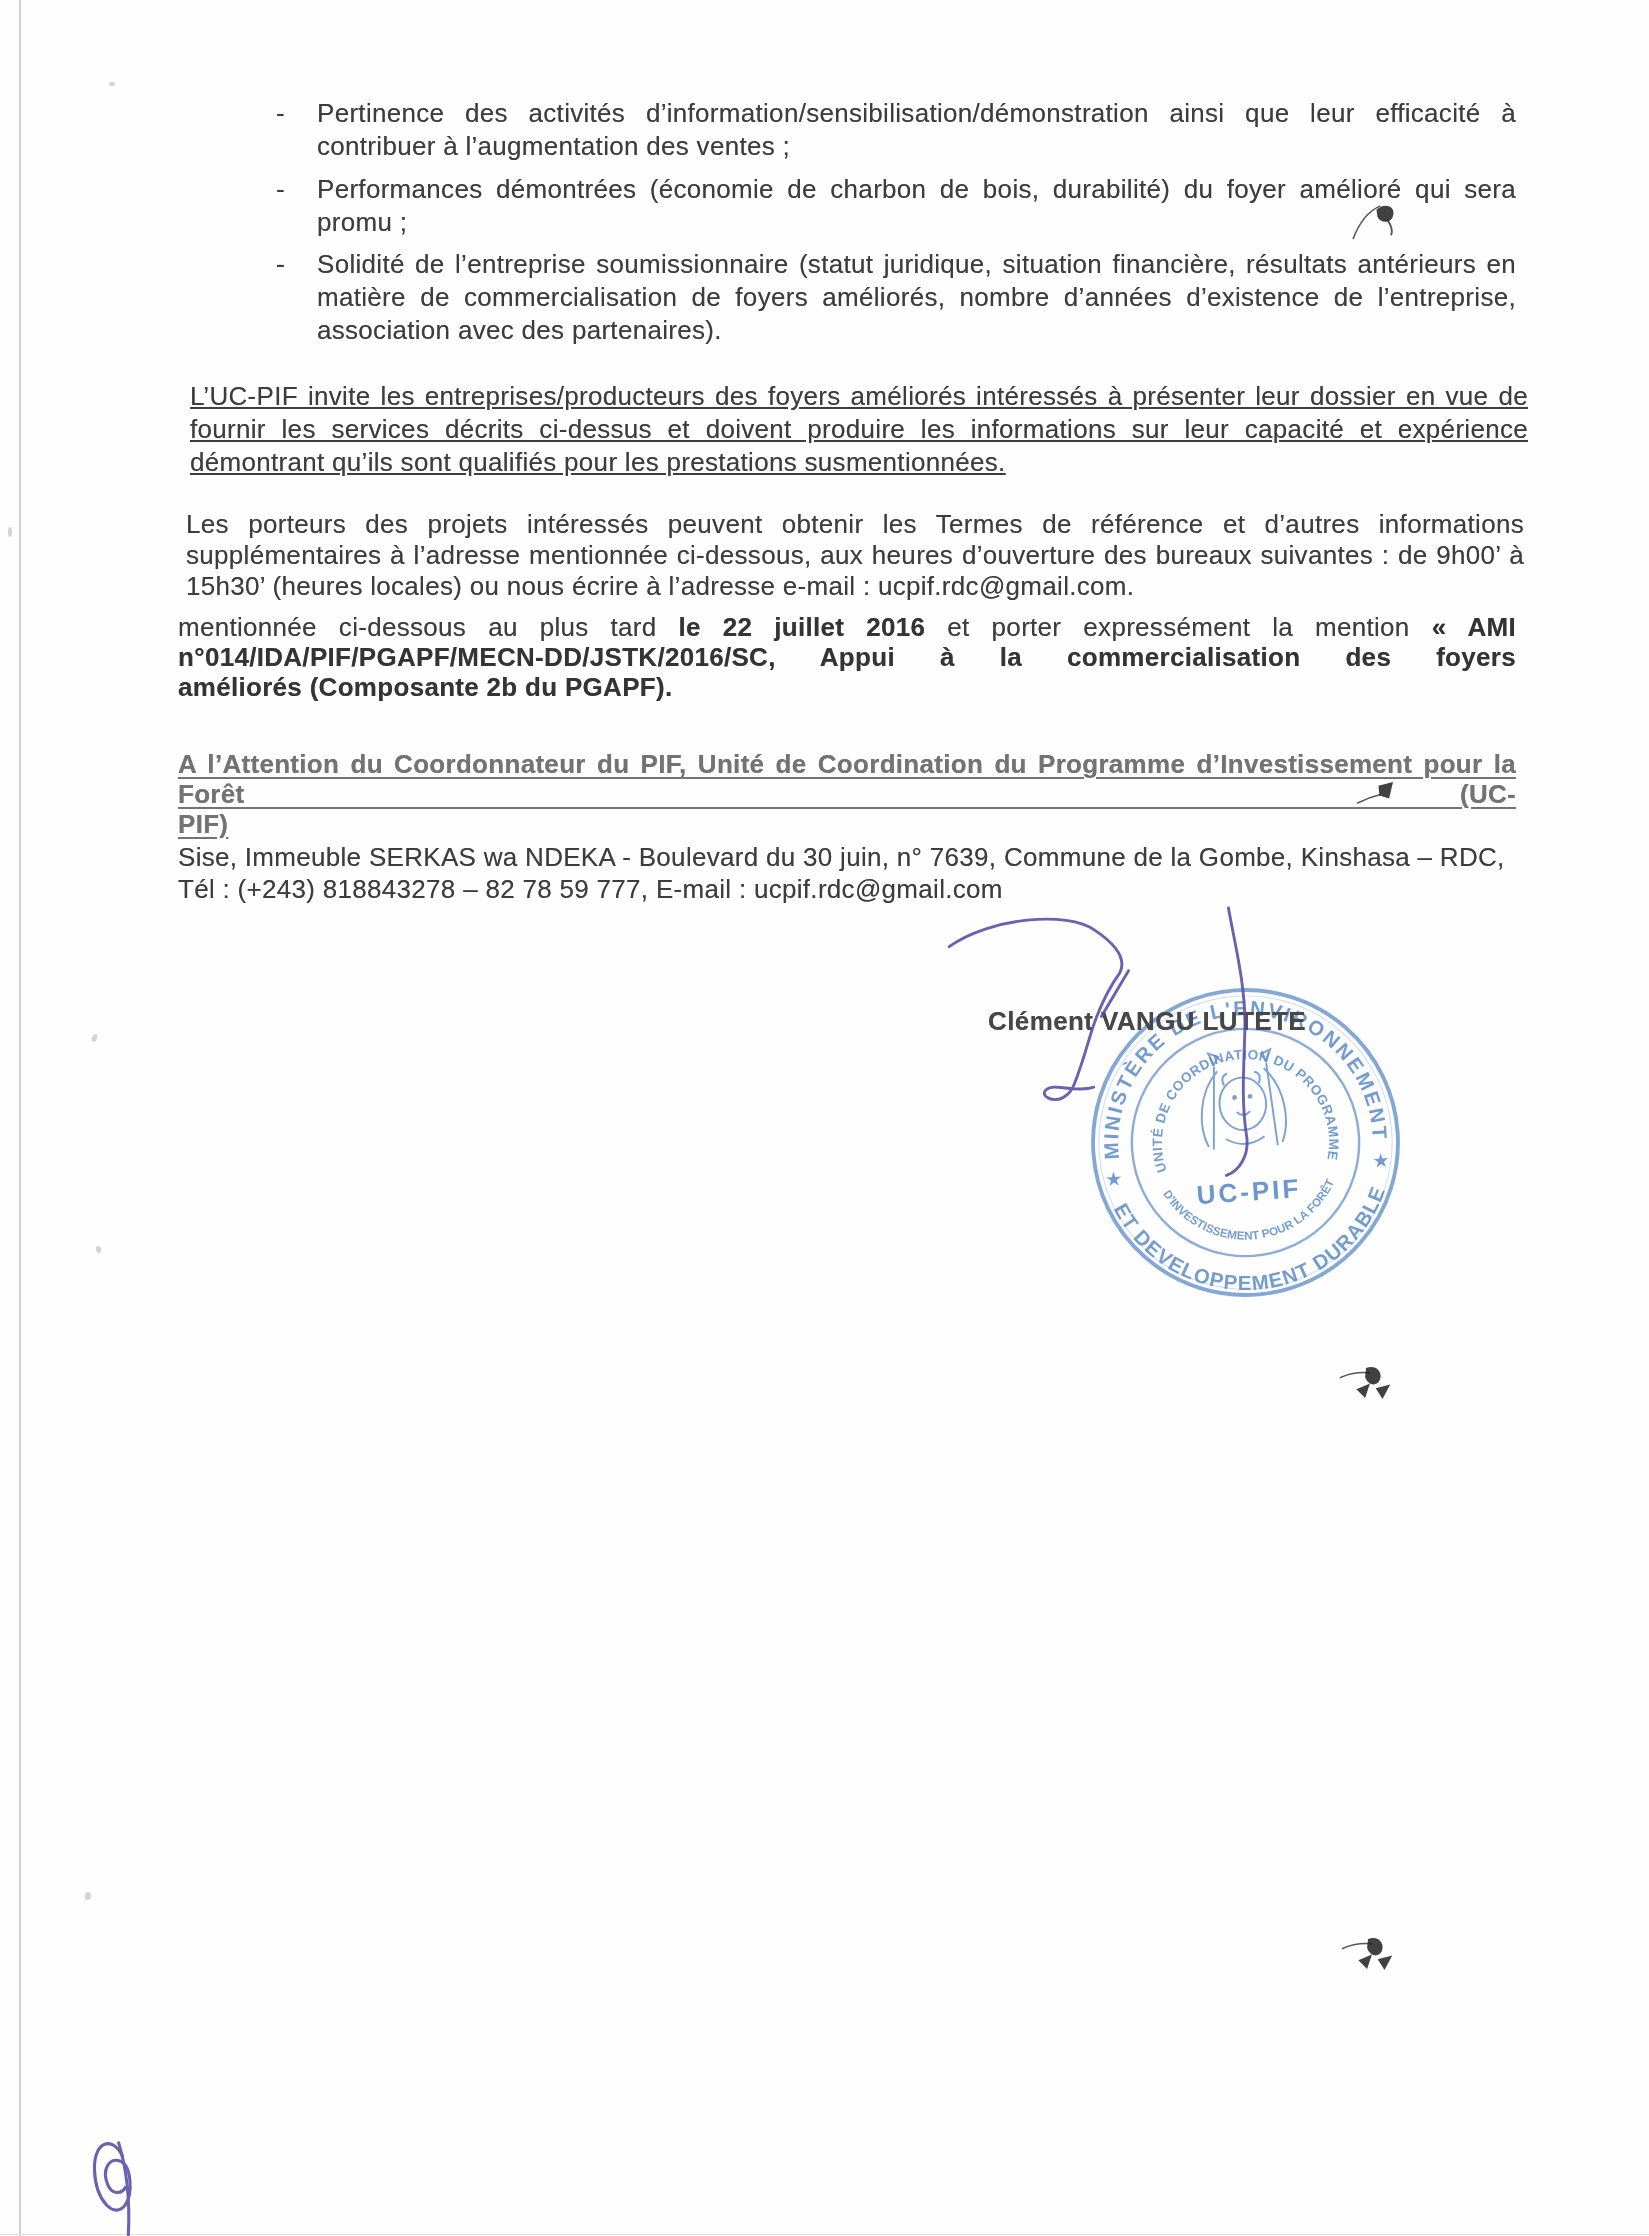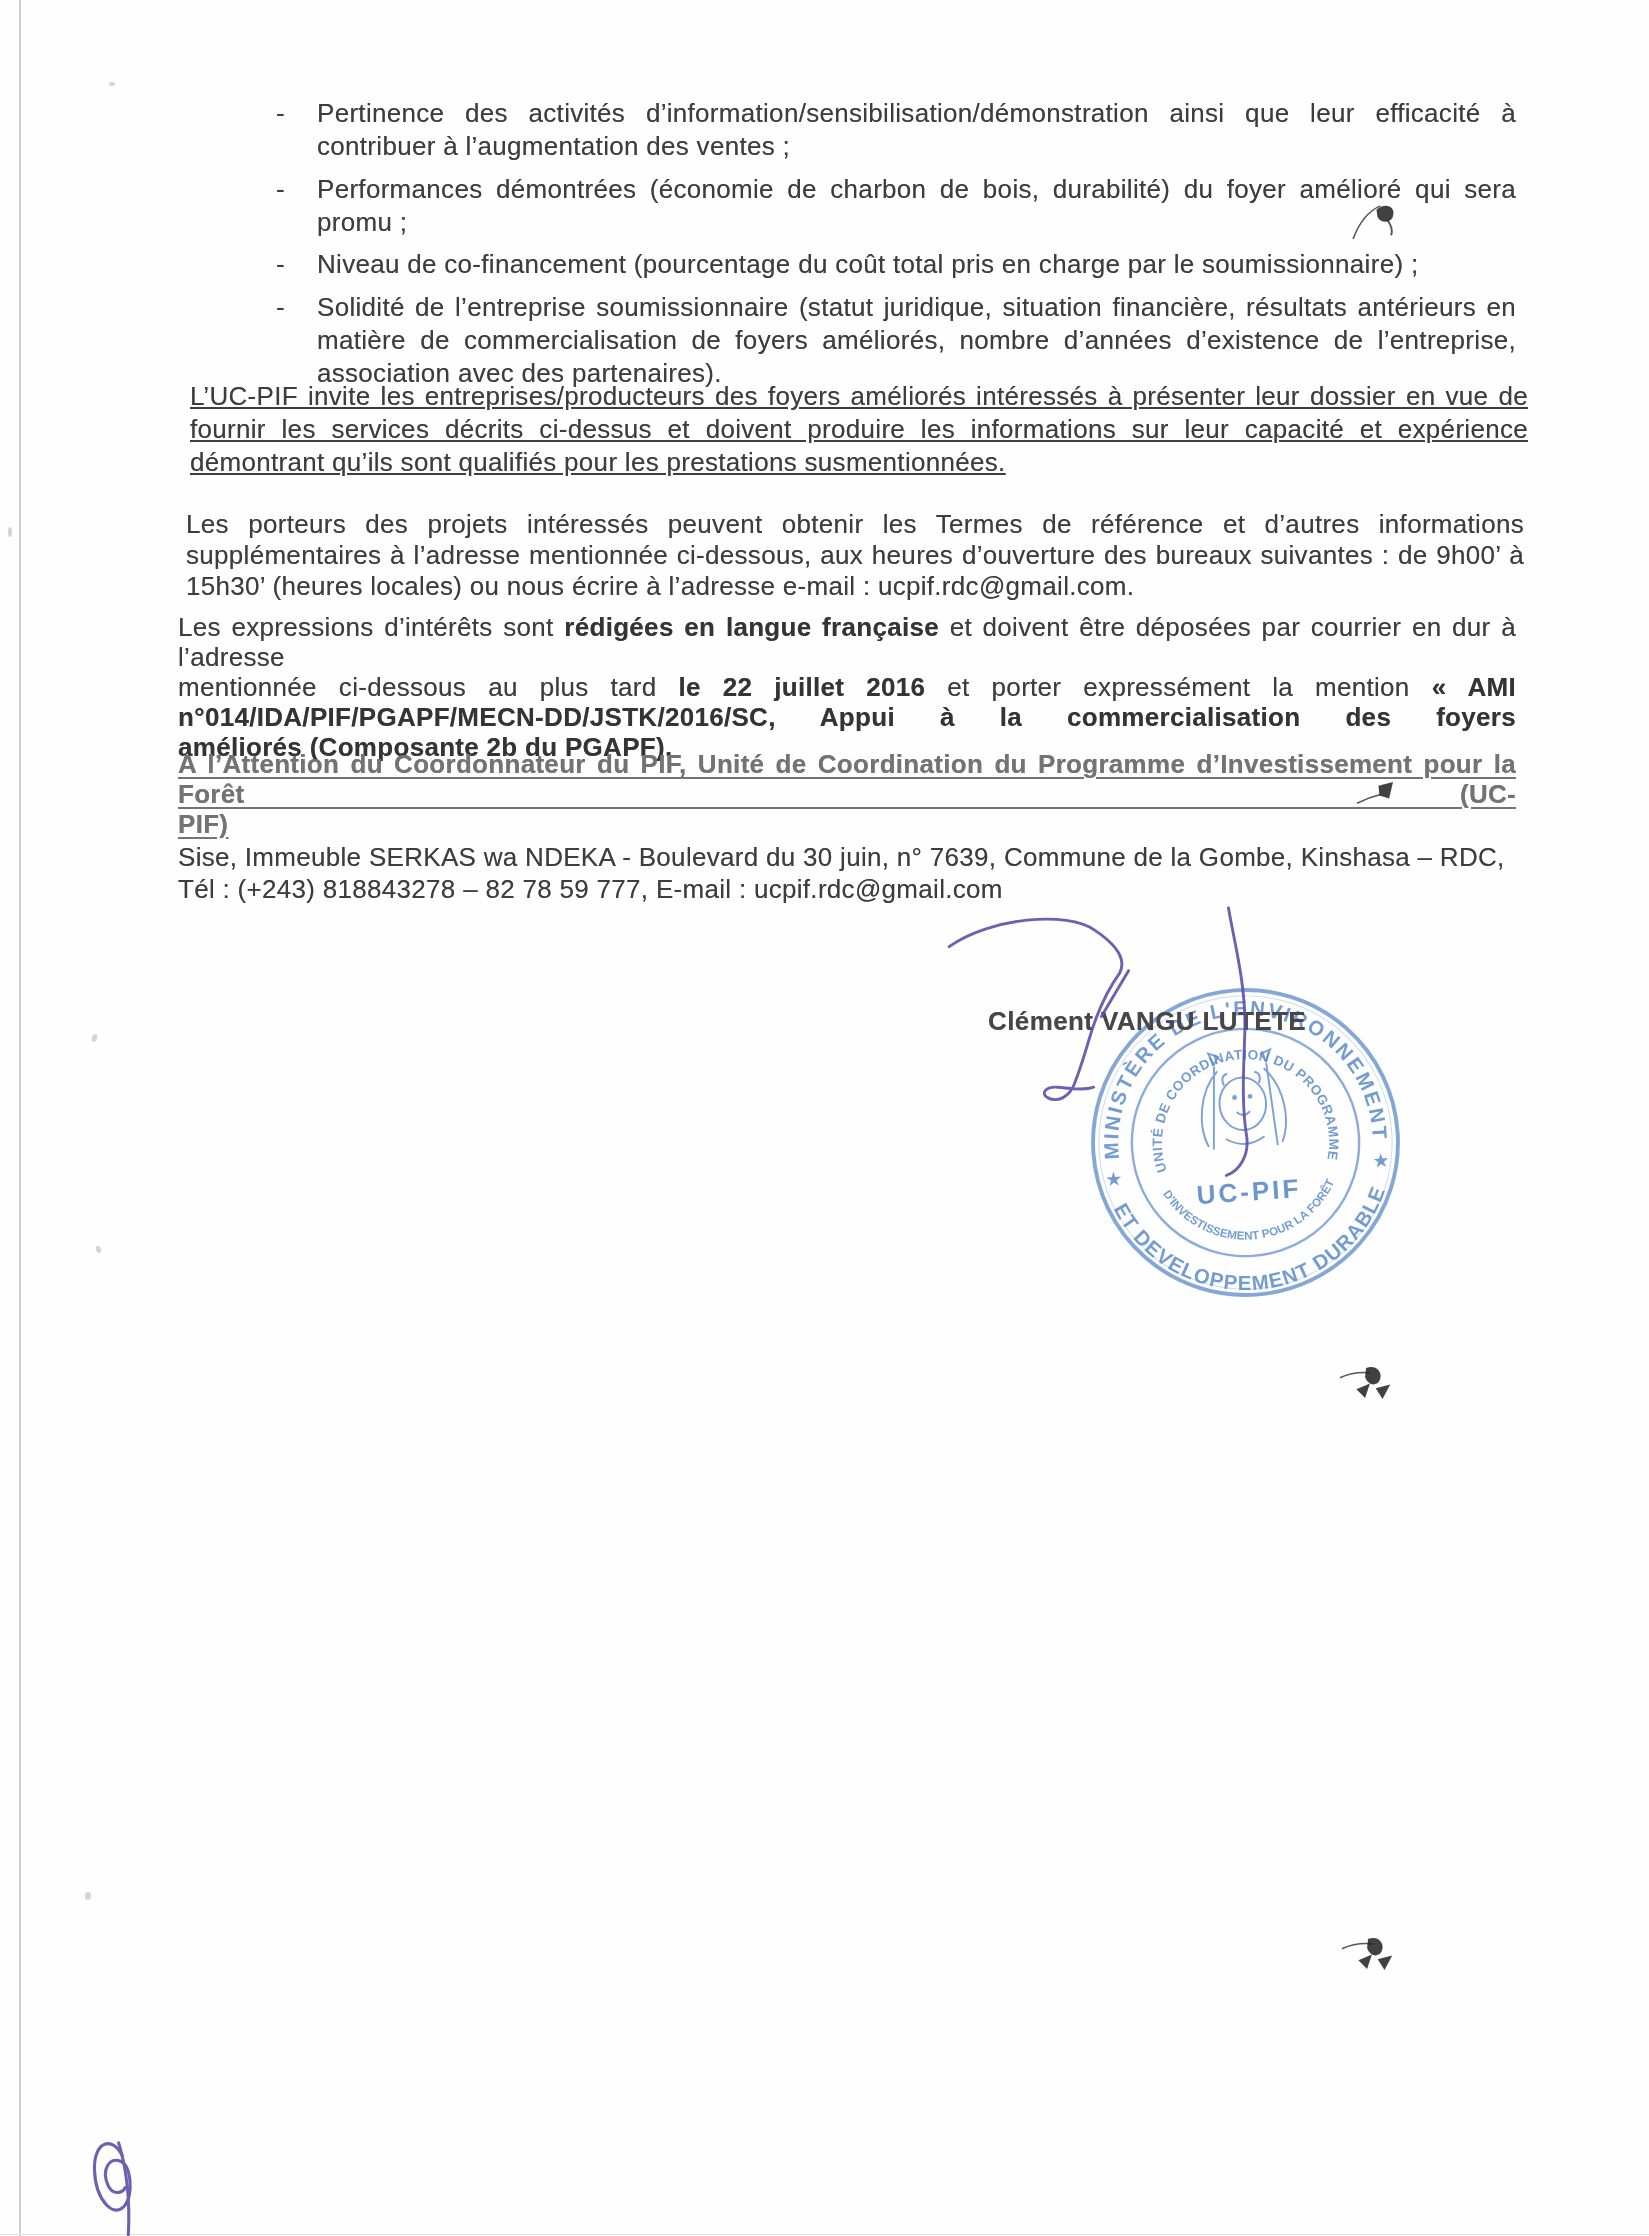--- a/index.html
+++ b/index.html
@@ -51,40 +51,36 @@
     <li>
       <span class="dash">-</span>
       <span>Pertinence des activités d’information/sensibilisation/démonstration ainsi que leur efficacité à contribuer à l’augmentation des ventes ;</span>
     </li>
     <li>
       <span class="dash">-</span>
       <span>Performances démontrées (économie de charbon de bois, durabilité) du foyer amélioré qui sera promu ;</span>
     </li>
     <li>
       <span class="dash">-</span>
-      <span>Niveau de co-financement (pourcentage du coût total pris en charge par le soumissionnaire) ;</span>
     </li>
     <li>
       <span class="dash">-</span>
       <span>Solidité de l’entreprise soumissionnaire (statut juridique, situation financière, résultats antérieurs en matière de commercialisation de foyers améliorés, nombre d’années d’existence de l’entreprise, association avec des partenaires).</span>
     </li>
   </ul>
 
   <p class="textblock" style="top:368px;margin:12px;text-decoration:underline;">
     <span>L’UC-PIF invite les entreprises/producteurs des foyers améliorés intéressés à présenter leur dossier en vue de fournir les services décrits ci-dessus et doivent produire les informations sur leur capacité et expérience démontrant qu’ils sont qualifiés pour les prestations susmentionnées.</span>
   </p>
 
   <p class="textblock" style="top:501px;margin:8px;line-height:31px;">
     <span>Les porteurs des projets intéressés peuvent obtenir les Termes de référence et d’autres informations supplémentaires à l’adresse mentionnée ci-dessous, aux heures d’ouverture des bureaux suivantes : de 9h00’ à 15h30’ (heures locales) ou nous écrire à l’adresse e-mail : ucpif.rdc@gmail.com.</span>
   </p>
 
   <div class="textblock" style="top:612px;line-height:30px;">
-    <div class="force-line">
-      <span>Les expressions d’intérêts sont </span><span class="b">rédigées en langue française</span><span> et doivent être déposées par courrier en dur à l’adresse</span>
-    </div>
     <div class="force-line">
       <span>mentionnée ci-dessous au plus tard </span><span class="b">le 22 juillet 2016</span><span> et porter expressément la mention </span><span class="b">« AMI</span>
     </div>
     <div class="force-line b">
       <span>n°014/IDA/PIF/PGAPF/MECN-DD/JSTK/2016/SC, Appui à la commercialisation des foyers</span>
     </div>
     <div class="plain-line b">
       <span>améliorés (Composante 2b du PGAPF).</span>
     </div>
   </div>

